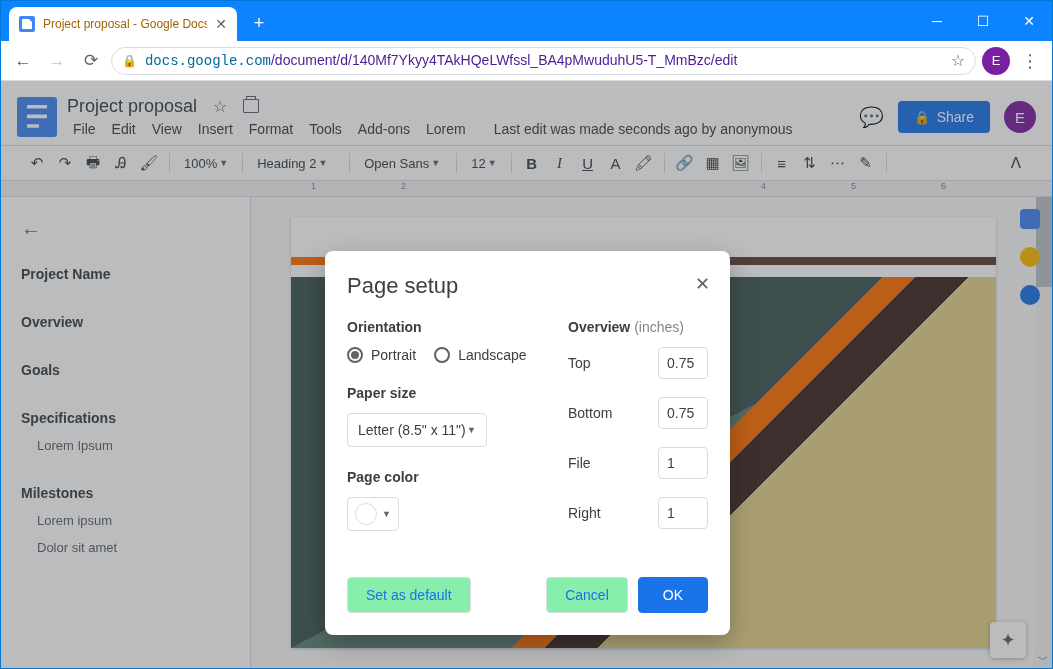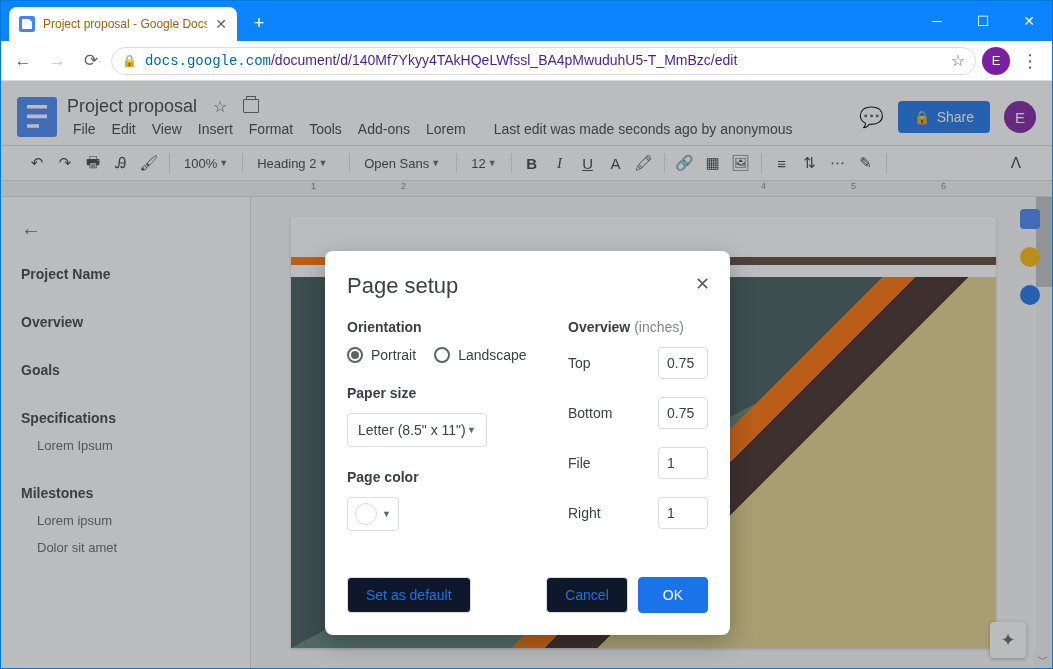--- a/index.html
+++ b/index.html
@@ -94,21 +94,21 @@
   .radio-dot{width:16px;height:16px;border:2px solid #5f6368;border-radius:50%;position:relative;}
   .radio-dot.checked::after{content:'';position:absolute;inset:2px;background:#5f6368;border-radius:50%;}
   .select-box{border:1px solid #dadce0;border-radius:4px;padding:8px 10px;font-size:14px;color:#3c4043;display:flex;align-items:center;justify-content:space-between;margin-bottom:22px;width:140px;}
   .color-swatch{width:22px;height:22px;border:1px solid #dadce0;border-radius:50%;}
   .color-box{border:1px solid #dadce0;border-radius:4px;padding:5px 7px;display:inline-flex;align-items:center;gap:5px;}
   .margins-hint{color:#80868b;font-weight:400;}
   .margin-row{display:flex;justify-content:space-between;align-items:center;margin-bottom:18px;}
   .margin-row label{font-size:14px;color:#3c4043;}
   .margin-input{width:50px;height:32px;border:1px solid #dadce0;border-radius:4px;padding:0 8px;font-size:14px;color:#3c4043;}
   .dlg-buttons{display:flex;gap:10px;margin-top:30px;align-items:center;}
-  .btn{border:1px solid #dadce0;border-radius:4px;padding:9px 18px;font-size:14px;font-weight:500;color:#1a73e8;background:#0f172a;}
+  .btn{border:1px solid #dadce0;border-radius:4px;padding:9px 18px;font-size:14px;font-weight:500;color:#1a73e8;background:#86efac;}
   .btn.primary{background:#1a73e8;color:#fff;border-color:#1a73e8;padding:9px 24px;}
   .dlg-buttons .spacer{flex:1;}
 </style>
 </head>
 <body>
 
 <div class="titlebar">
   <div class="tab">
     <div class="favicon"></div>
     <div class="tab-title">Project proposal - Google Docs</div>

